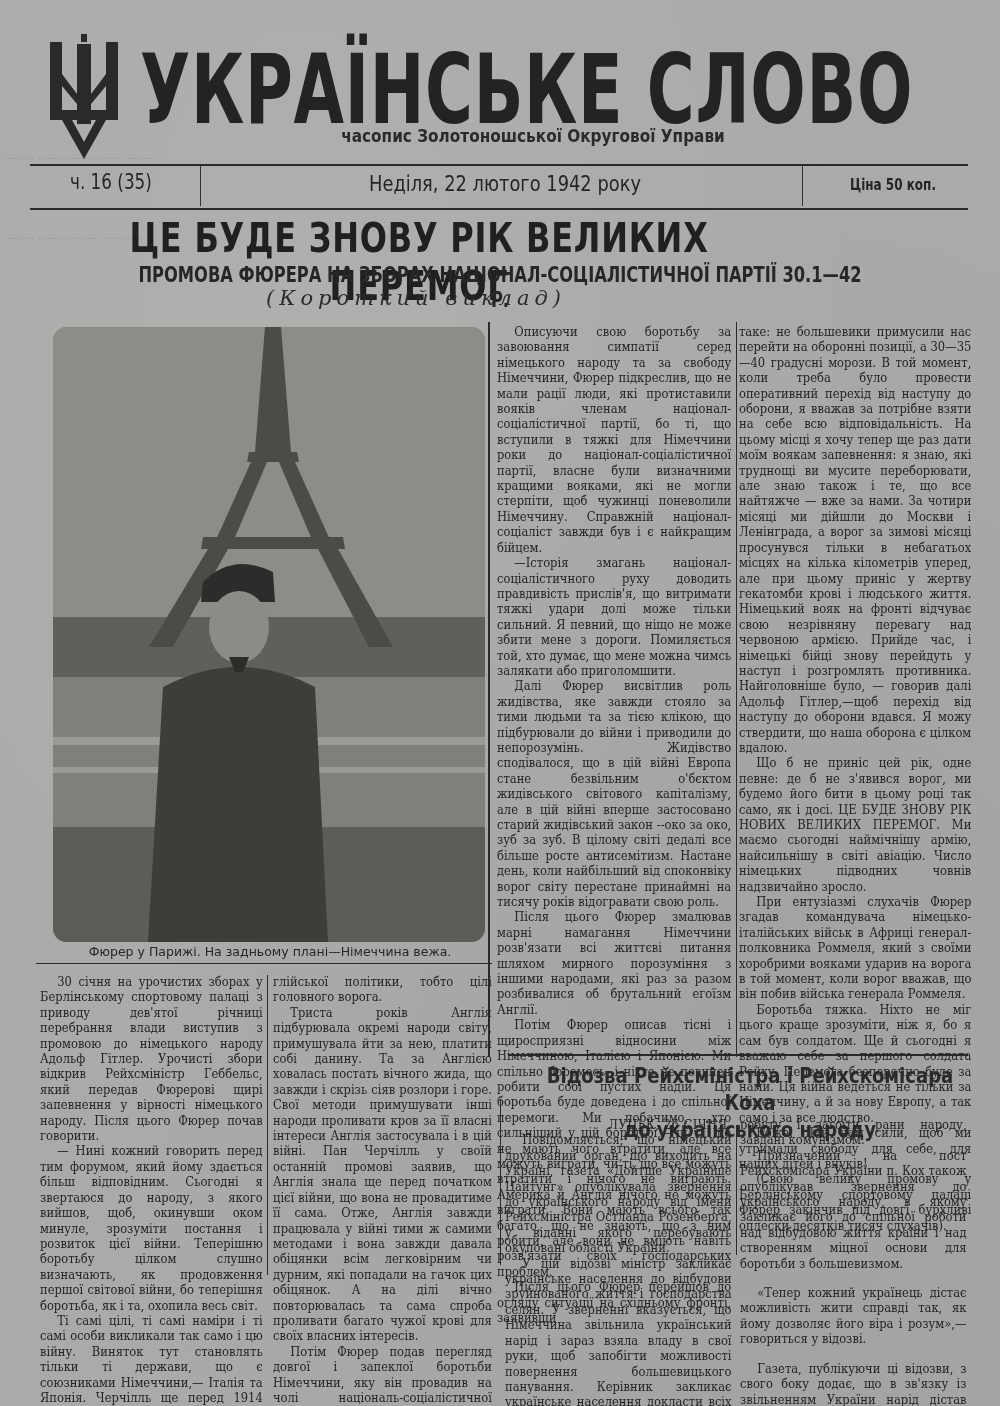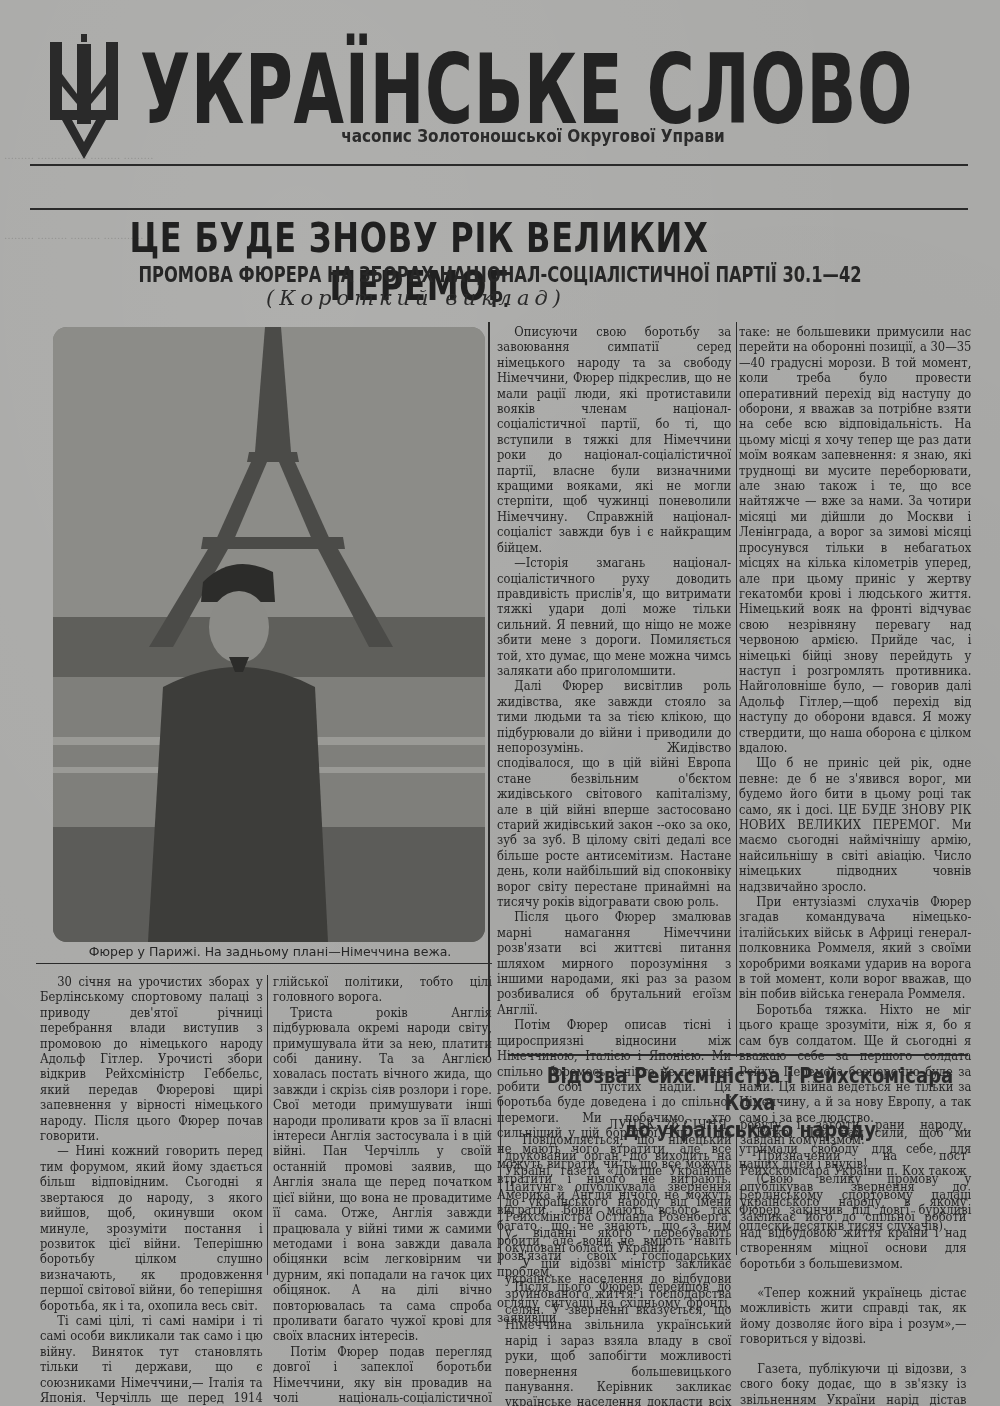--- a/index.html
+++ b/index.html
@@ -113,20 +113,27 @@
         <path d="M18 86 L40 125 L62 86 L52 86 L40 108 L28 86 Z"></path>
         <path d="M18 40 L33 60 L33 70 L18 52 Z"></path>
         <path d="M62 40 L47 60 L47 70 L62 52 Z"></path>
       </g>
     </svg>
   </div>
   <div class="masthead-title">УКРАЇНСЬКЕ СЛОВО</div>
   <div class="masthead-subtitle">часопис Золотоношської Округової Управи</div>
 
   <div class="rule" style="left:30px;top:164px;width:938px;height:2px;"></div>
+  <div class="info-bar">
+    <span class="issue-no">ч. 16 (35)</span>
+    <div class="vdiv" style="left:170px;"></div>
+    <span class="issue-date">Неділя, 22 лютого 1942 року</span>
+    <div class="vdiv" style="left:772px;"></div>
+    <span class="issue-price">Ціна 50 коп.</span>
+  </div>
   <div class="rule" style="left:30px;top:208px;width:938px;height:2px;"></div>
 
   <div class="headline"><span>ЦЕ БУДЕ ЗНОВУ РІК ВЕЛИКИХ ПЕРЕМОГ</span></div>
   <div class="subheadline"><span>ПРОМОВА ФЮРЕРА НА ЗБОРАХ НАЦІОНАЛ-СОЦІАЛІСТИЧНОЇ ПАРТІЇ 30.1—42 Р.</span></div>
   <div class="summary-note">(Короткий виклад)</div>
 
   <div class="photo">
     <svg viewBox="0 0 432 615" preserveAspectRatio="none">
       <rect x="0" y="0" width="432" height="290" fill="#8c8c88"></rect>
       <rect x="0" y="290" width="432" height="60" fill="#5f5f5b"></rect>

